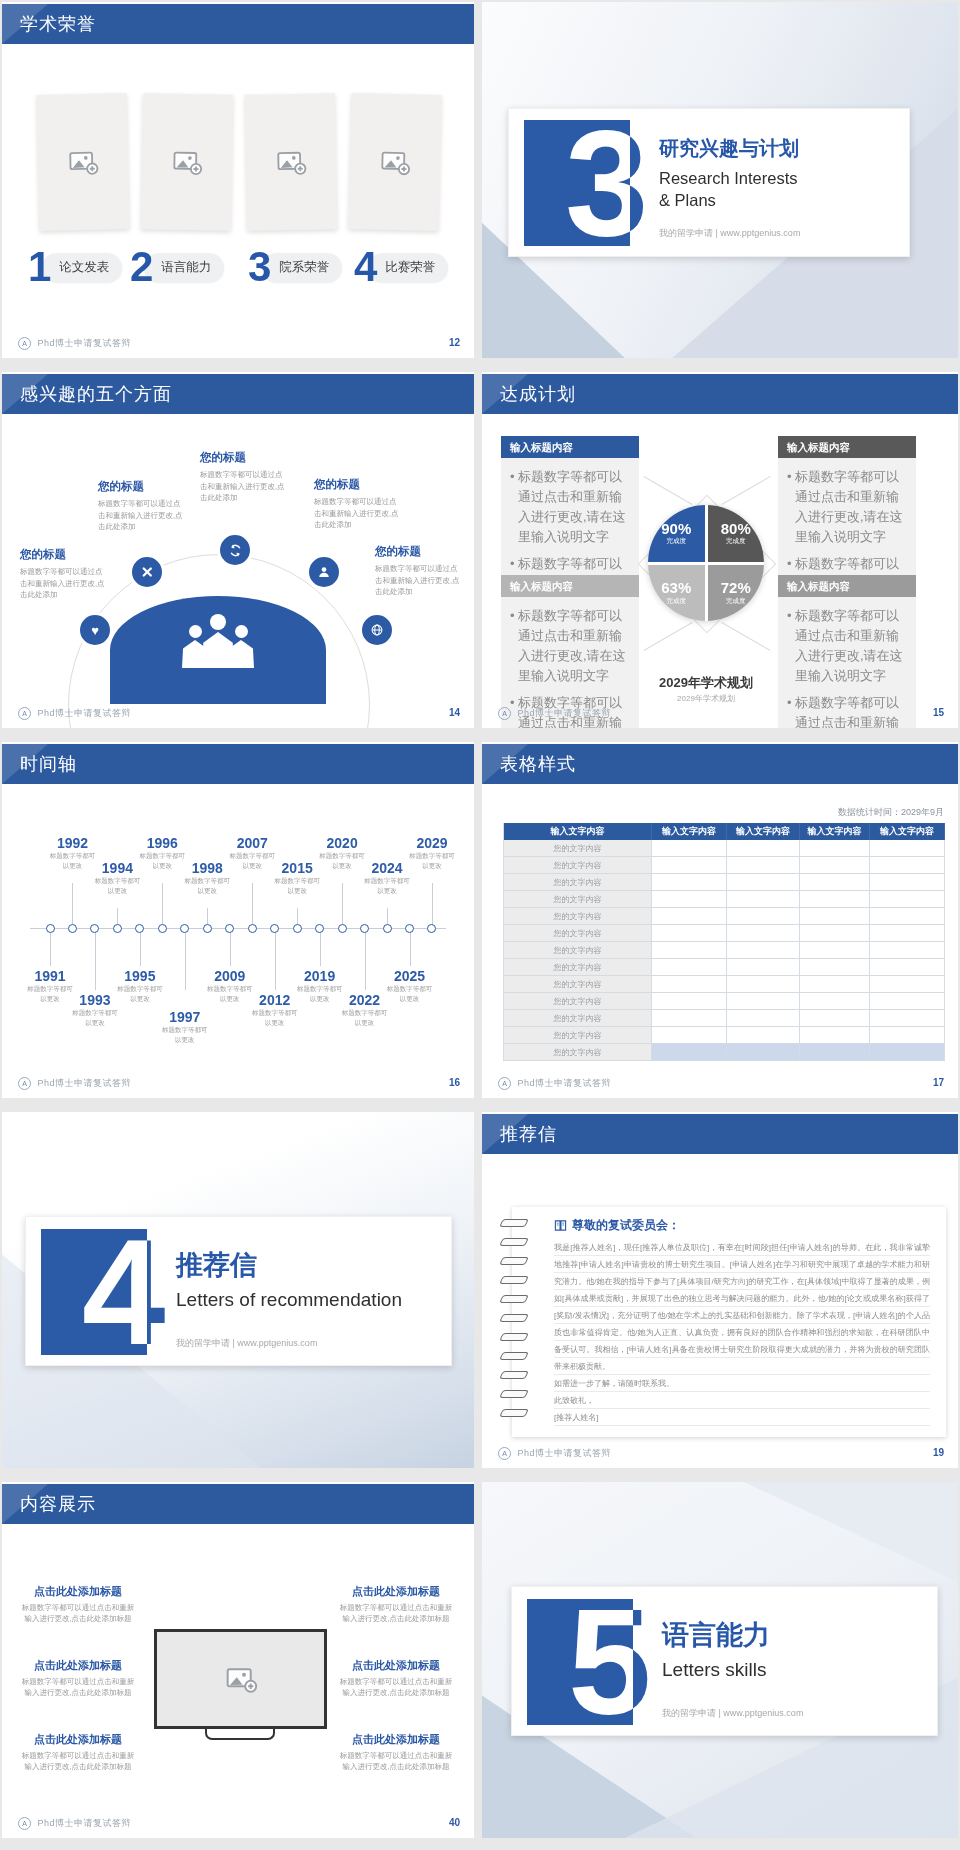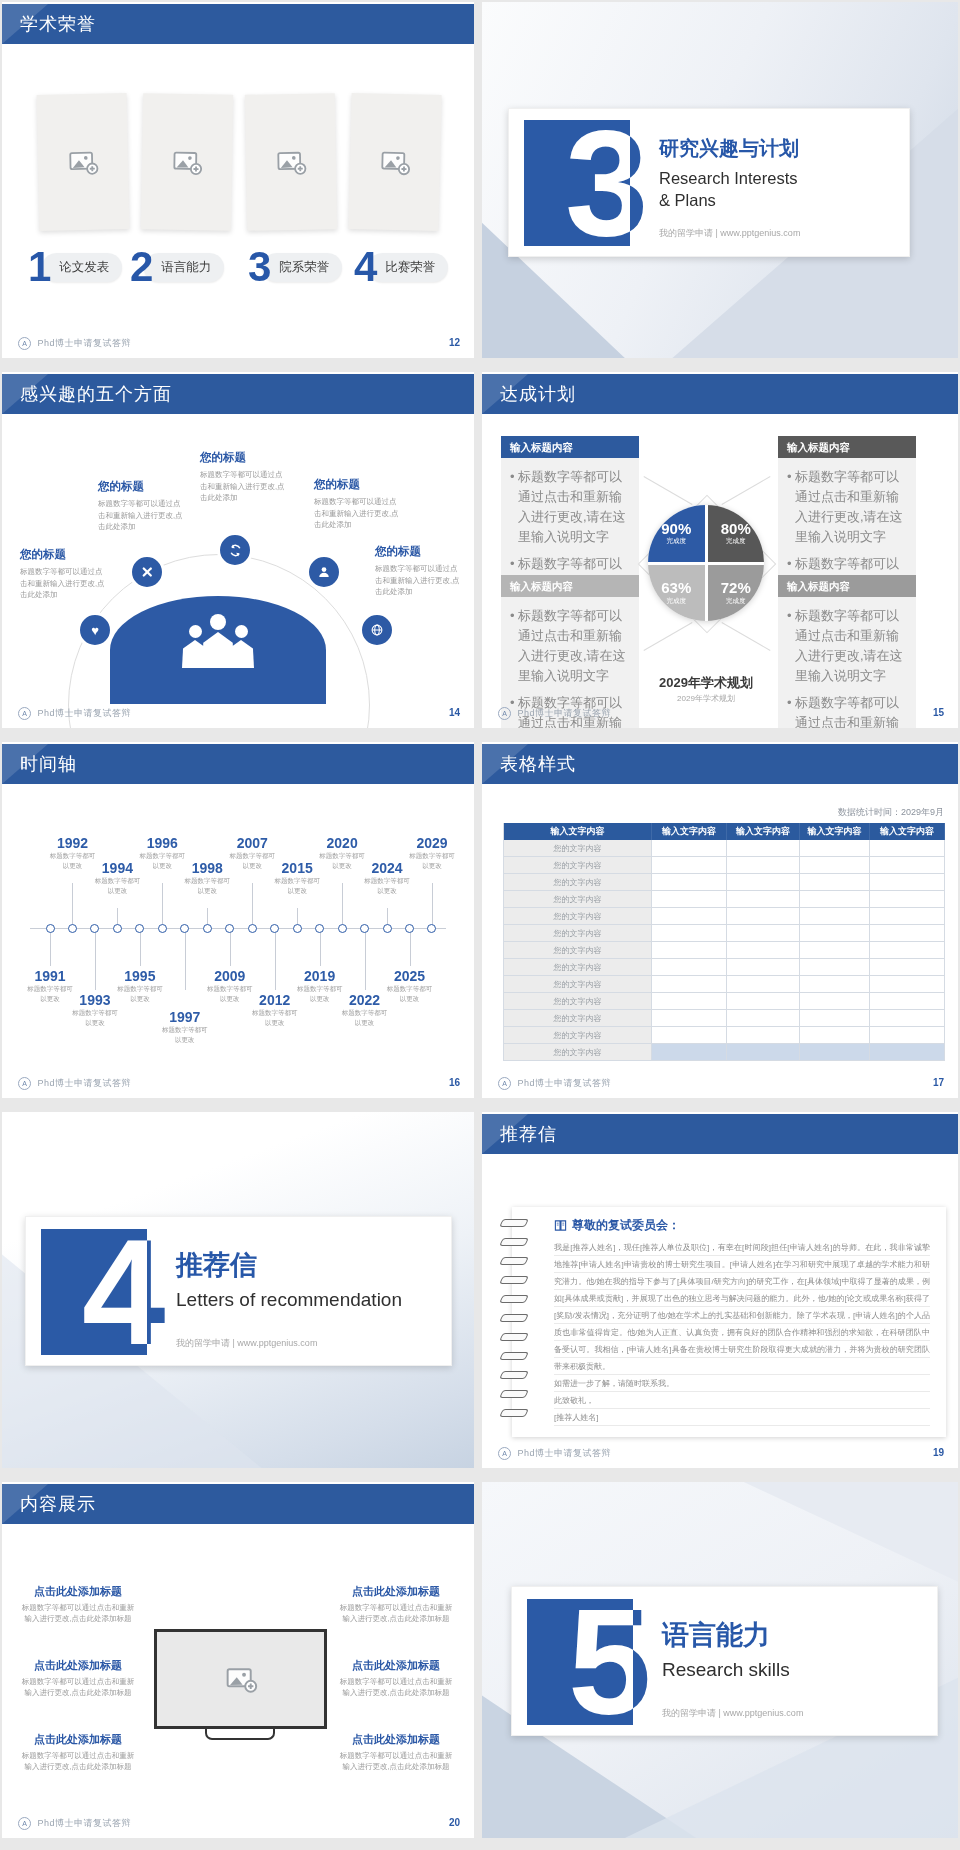--- a/index.html
+++ b/index.html
@@ -639,35 +639,35 @@
     </div>
     <div class="tv">
       <svg viewBox="0 0 28 26" width="34" height="32">
           <use href="#imgph"></use>
         </svg>
     </div>
     <div class="tv-stand"></div>
     <div class="sfooter">
       <span class="flogo">A</span>
       <span class="fbrand">Phd博士申请复试答辩</span>
-      <span class="fpage">20</span>
+      <span class="fpage">40</span>
     </div>
   </div>
 
   <div class="slide col2 dslide" style="top:1482px;">
     <div class="deco" style="background:linear-gradient(150deg,#f6f8fb 0%,#eef1f6 50%,#dbe2ec 100%);"></div>
     <div class="deco" style="background:#c9d4e2;clip-path:polygon(0 60%,45% 100%,0 100%);"></div>
     <div class="deco" style="background:#dce3ed;clip-path:polygon(100% 55%,100% 100%,30% 100%);opacity:.8;"></div>
     <div class="deco" style="background:#e7ebf2;clip-path:polygon(55% 0,100% 0,100% 28%);"></div>
     <div class="dcard" style="left:29px;top:104px;width:425px;height:148px;">
       <div class="numclip nc-l" style="left:15px;top:12px;width:106px;height:126px;">
         <span>5</span>
       </div>
       <div class="numclip nc-r" style="left:121px;top:12px;width:100px;height:126px;">
         <span>5</span>
       </div>
       <div class="dtitle" style="top:30px;font-size:27px;">语言能力</div>
-      <div class="dsub" style="top:72px;font-size:19px;">Research skills</div>
+      <div class="dsub" style="top:72px;font-size:19px;">Letters skills</div>
       <div class="dmeta" style="top:120px;">我的留学申请 | www.pptgenius.com</div>
     </div>
   </div>
 
 </div>
 
 </body></html>

